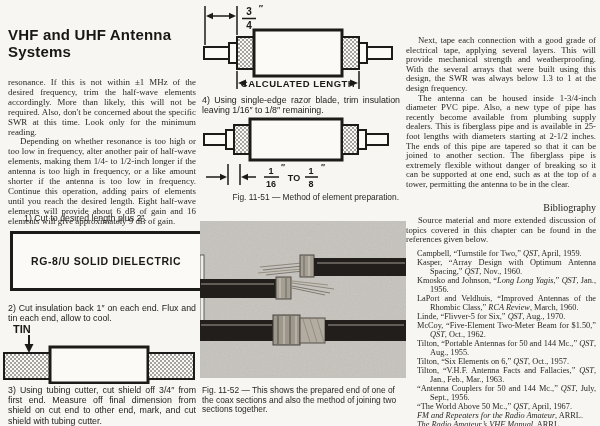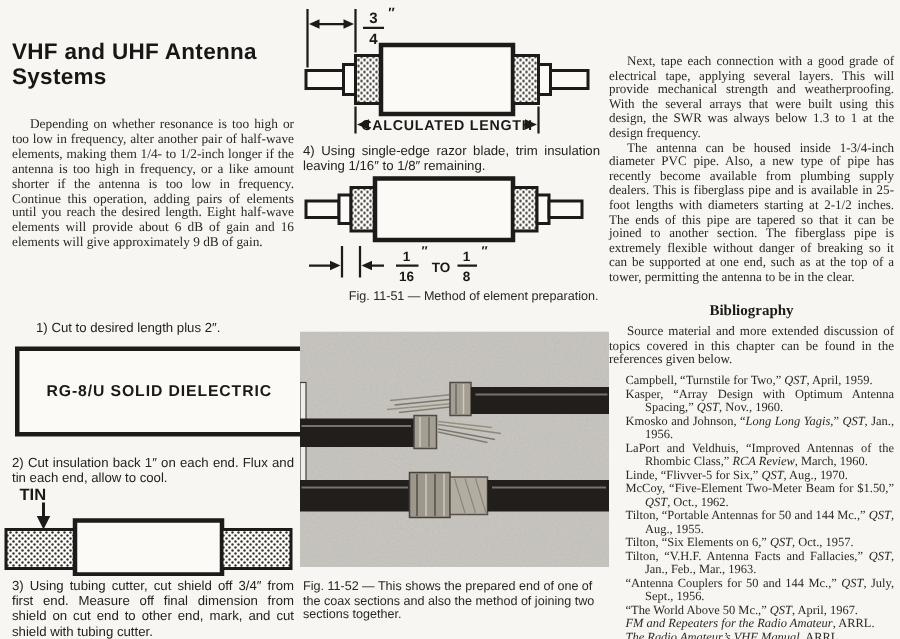--- a/index.html
+++ b/index.html
@@ -40,37 +40,38 @@
     font-family:"Liberation Sans", sans-serif; font-weight:bold;
     font-size:10.5px; letter-spacing:.6px; color:#1b1917;
   }
   
   .fig-caption{
     font-family:"Liberation Sans", sans-serif;
     font-size:8.4px; line-height:9.6px; color:#2a2826; text-align:left;
   }
   
   .bib-head{
-    font-weight:bold; font-size:10px; text-align:center; color:#1d1b19;
+    font-weight:normal; font-size:10px; text-align:right; color:#1d1b19;
     margin-top:13px; margin-bottom:4px; font-family:"Liberation Serif", serif;
   }
   .bib-intro{font-size:8.7px; line-height:9.6px; text-indent:12px; text-align:justify; margin-bottom:4px;}
   .bib-list{font-size:8.3px; line-height:9px;}
   .bib-entry{padding-left:24px; text-indent:-13px; color:#2b2825;}
   .bib-entry em{font-style:italic;}
   svg{display:block;}
 </style>
 </head>
 <body>
 
 <div id="page">
 
   <div class="abs running-head">VHF and UHF Antenna Systems</div>
 
   <div class="abs serifcol col-left">
+    <p class="para">resonance. If this is not within ±1 MHz of the desired frequency, trim the half-wave elements accordingly. More than likely, this will not be required. Also, don't be concerned about the specific SWR at this time. Look only for the minimum reading.</p>
     <p class="para indent">Depending on whether resonance is too high or too low in frequency, alter another pair of half-wave elements, making them 1/4- to 1/2-inch longer if the antenna is too high in frequency, or a like amount shorter if the antenna is too low in frequency. Continue this operation, adding pairs of elements until you reach the desired length. Eight half-wave elements will provide about 6 dB of gain and 16 elements will give approximately 9 dB of gain.</p>
   </div>
 
   <div class="abs step" style="left:8px; top:213px; width:188px;margin-left:16px;">1) Cut to desired length plus 2″.</div>
 
   <div class="abs cable-box">
     <span class="cable-box-label">RG-8/U SOLID DIELECTRIC</span>
   </div>
 
   <div class="abs step" style="left:8px; top:303px; width:188px;">2) Cut insulation back 1″ on each end. Flux and tin each end, allow to cool.</div>

